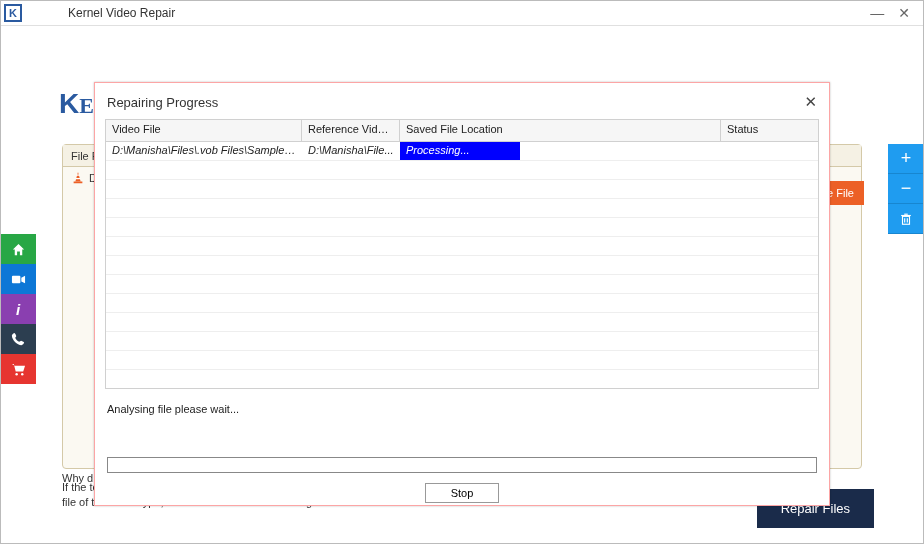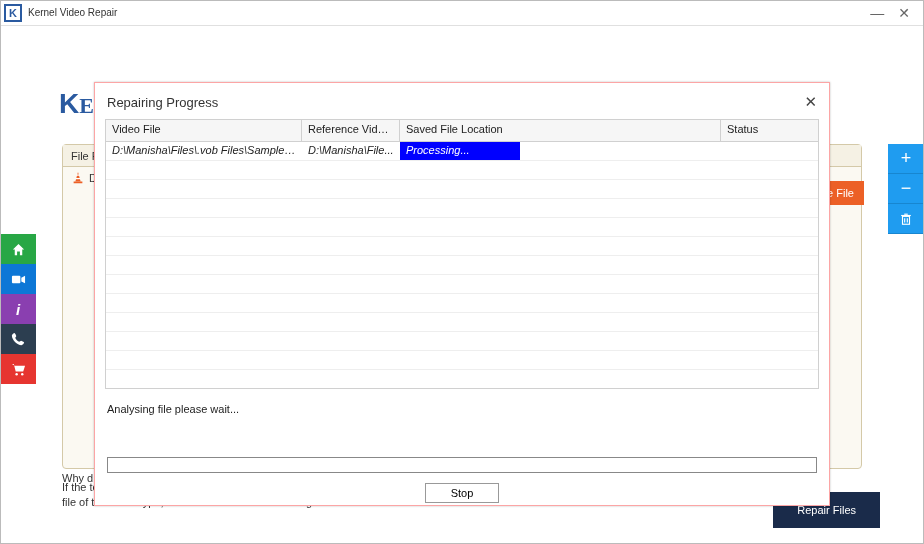--- a/index.html
+++ b/index.html
@@ -1,39 +1,39 @@
 <!DOCTYPE html>
 <html><head>
   <meta charset="utf-8">
   <style>
     * { margin: 0; padding: 0; box-sizing: border-box; font-family: "Segoe UI", Tahoma, sans-serif; }
     body { width: 924px; height: 544px; background: #fff; overflow: hidden; position: relative; }
 
     
     .titlebar { height: 26px; display: flex; align-items: center; padding: 0 4px; border-bottom: 1px solid #e0e0e0; }
     .titlebar .app-icon { width: 18px; height: 18px; border: 2px solid #2a5aa0; display: flex; align-items: center; justify-content: center; font-weight: bold; font-size: 11px; color: #2a5aa0; margin-right: 6px; }
-    .titlebar .title { font-size: 10px; color: #333; }
+    .titlebar .title { font-size: 12px; color: #333; margin-left: 40px; }
     .titlebar .window-controls { margin-left: auto; display: flex; gap: 14px; padding-right: 10px; }
     .titlebar .wc { font-size: 14px; color: #666; cursor: pointer; font-family: Arial; }
 
     
     .main-frame { position: absolute; top: 26px; left: 0; right: 0; bottom: 0; }
 
     
     .logo-area { position: absolute; top: 62px; left: 59px; font-size: 22px; font-weight: 600; color: #2a5aa0; font-family: Georgia, serif; }
 
     
     .file-panel { position: absolute; top: 118px; left: 62px; width: 800px; border: 1px solid #d4c9a8; border-radius: 4px; height: 325px; background: #fbf9f2; }
     .file-panel-header { height: 22px; background: #f5f1e4; border-bottom: 1px solid #d4c9a8; display: flex; align-items: center; padding: 0 8px; font-size: 11px; color: #333; }
     .file-row { display: flex; align-items: center; padding: 4px 8px; font-size: 11px; }
     .vlc-icon { width: 14px; height: 14px; margin-right: 4px; }
     .file-row-text { color: #333; }
 
     .add-ref-btn { position: absolute; top: 155px; right: 60px; background: #ec6026; color: #fff; border: none; padding: 6px 10px; font-size: 11px; cursor: pointer; }
-    .repair-btn { position: absolute; bottom: 16px; right: 44px; background: #1a2b4a; color: #fff; border: none; padding: 12px 24px; font-size: 11px; cursor: pointer; }
+    .repair-btn { position: absolute; bottom: 16px; right: 50px; background: #1a2b4a; color: #fff; border: none; padding: 12px 24px; font-size: 13px; cursor: pointer; }
 
     .hint-text { position: absolute; bottom: 60px; left: 62px; font-size: 11px; color: #333; }
     .hint-text2 { position: absolute; bottom: 34px; left: 62px; font-size: 11px; color: #333; width: 440px; line-height: 1.35; }
 
     
     .left-tabs { position: absolute; top: 208px; left: 0; width: 36px; }
     .lt { width: 36px; height: 30px; display: flex; align-items: center; justify-content: center; color: #fff; font-size: 15px; cursor: pointer; }
     .lt.home { background: #28a745; }
     .lt.cam { background: #0d77d6; }
     .lt.info { background: #8a3fb0; font-family: Georgia, serif; font-style: italic; font-weight: bold; }

